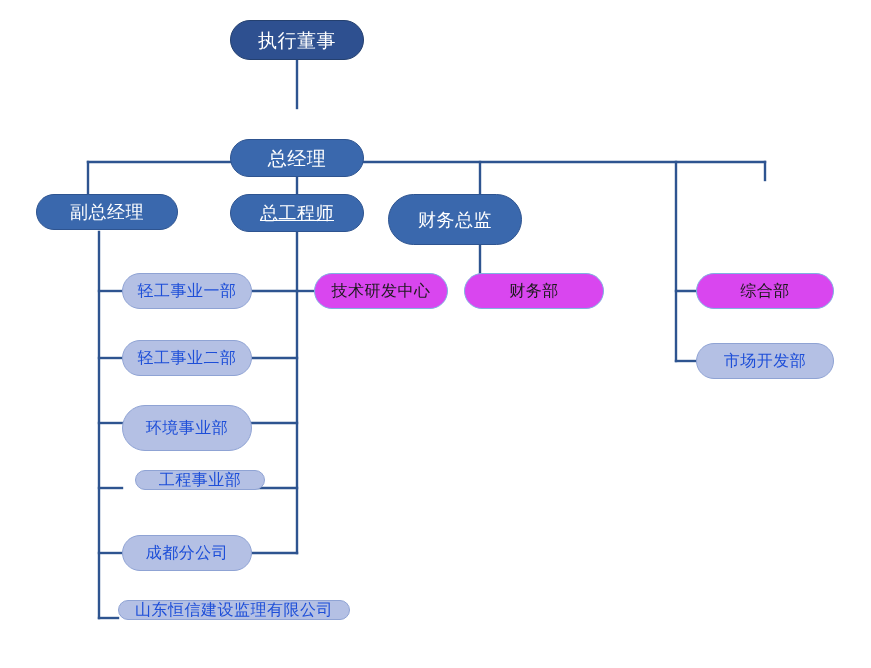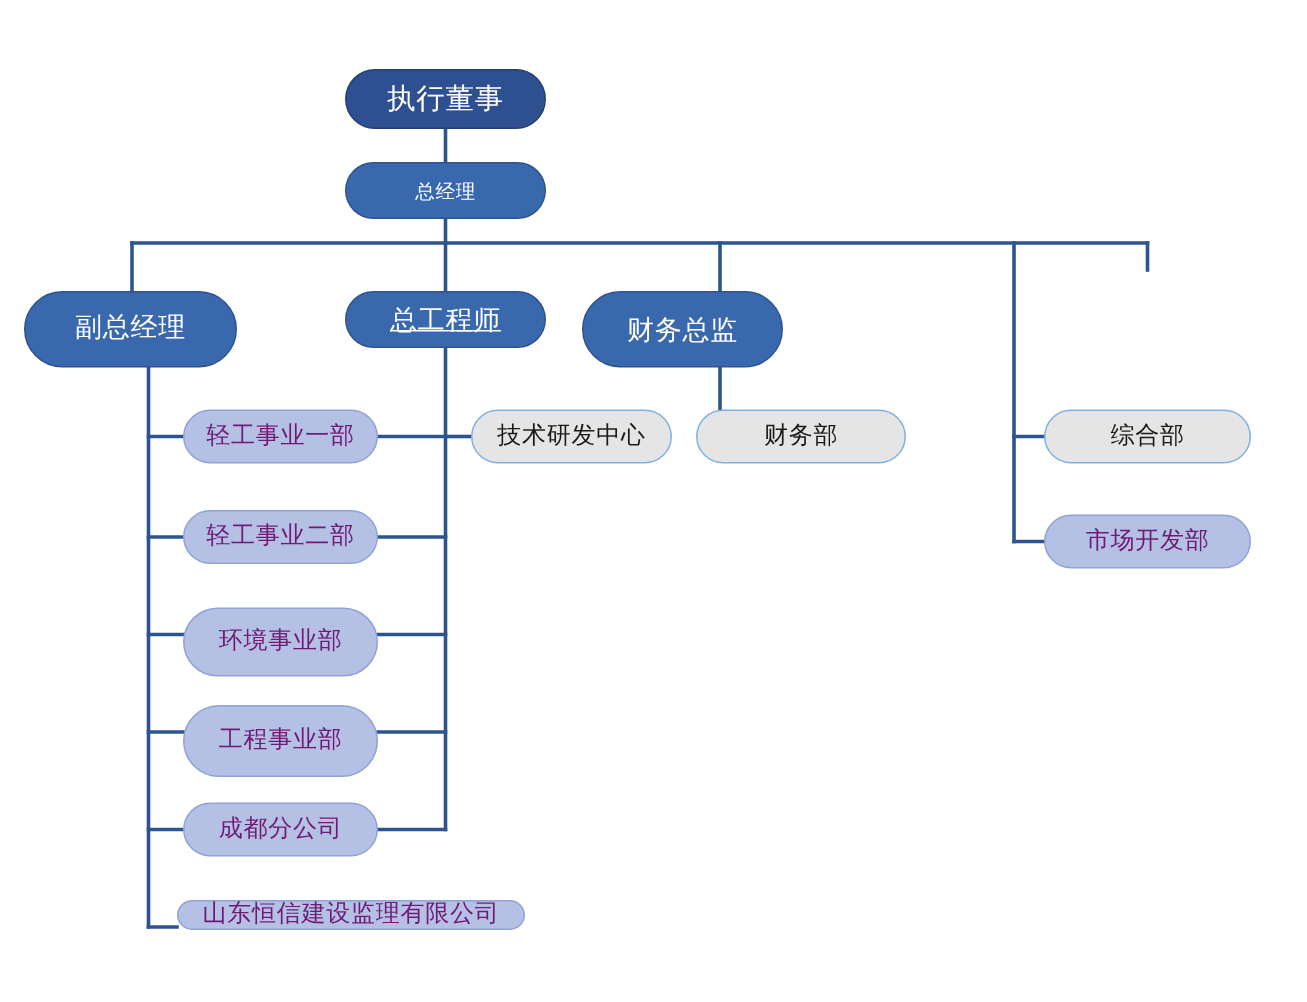--- a/index.html
+++ b/index.html
@@ -41,42 +41,42 @@
   }
   .node .node-label {
     display: block;
     line-height: 1;
   }
   .lvl-exec {
     background: #2e5090;
     border-color: #24406f;
     color: #ffffff;
     font-size: 19px;
-    margin-top: 26px;
   }
   .lvl-gm {
     background: #3a68ad;
     border-color: #2e5490;
     color: #ffffff;
-    font-size: 13px;
+    font-size: 19px;
+    margin-top: 31px;
   }
   .lvl-dir {
     background: #3a68ad;
     border-color: #2e5490;
     color: #ffffff;
     font-size: 18px;
   }
   .lvl-dept-lav {
     background: #b4c0e4;
     border-color: #8fa3d4;
-    color: #701a75;
+    color: #1d4ed8;
     font-size: 16px;
   }
   .lvl-dept-blue {
-    background: #e5e5e5;
+    background: #d946ef;
     border-color: #7fb2e2;
     color: #1a1a1a;
     font-size: 16px;
   }
 </style>
 </head>
 <body>
 
 <div id="chart-root">
 
@@ -110,39 +110,39 @@
       </g>
   </svg>
 
   <div id="node-layer">
       <div class="node lvl-exec" style="left: 230px; top: 20px; width: 134px; height: 40px;">
         <span class="node-label">执行董事</span>
       </div>
       <div class="node lvl-gm" style="left: 230px; top: 108px; width: 134px; height: 38px;">
         <span class="node-label">总经理</span>
       </div>
-      <div class="node lvl-dir" style="left: 16px; top: 194px; width: 142px; height: 51px; font-family: Liberation Mono, monospace;">
+      <div class="node lvl-dir" style="left: 36px; top: 194px; width: 142px; height: 36px;">
         <span class="node-label">副总经理</span>
       </div>
       <div class="node lvl-dir" style="left: 230px; top: 194px; width: 134px; height: 38px; text-decoration: underline;">
         <span class="node-label">总工程师</span>
       </div>
       <div class="node lvl-dir" style="left: 388px; top: 194px; width: 134px; height: 51px;">
         <span class="node-label">财务总监</span>
       </div>
       <div class="node lvl-dept-lav" style="left: 122px; top: 273px; width: 130px; height: 36px;">
         <span class="node-label">轻工事业一部</span>
       </div>
       <div class="node lvl-dept-lav" style="left: 122px; top: 340px; width: 130px; height: 36px;">
         <span class="node-label">轻工事业二部</span>
       </div>
       <div class="node lvl-dept-lav" style="left: 122px; top: 405px; width: 130px; height: 46px;">
         <span class="node-label">环境事业部</span>
       </div>
-      <div class="node lvl-dept-lav" style="left: 122px; top: 470px; width: 130px; height: 48px; text-align: center;">
+      <div class="node lvl-dept-lav" style="left: 135px; top: 470px; width: 130px; height: 20px; text-align: center;">
         <span class="node-label">工程事业部</span>
       </div>
       <div class="node lvl-dept-lav" style="left: 122px; top: 535px; width: 130px; height: 36px;">
         <span class="node-label">成都分公司</span>
       </div>
       <div class="node lvl-dept-lav" style="left: 118px; top: 600px; width: 232px; height: 20px;">
         <span class="node-label">山东恒信建设监理有限公司</span>
       </div>
       <div class="node lvl-dept-blue" style="left: 314px; top: 273px; width: 134px; height: 36px;">
         <span class="node-label">技术研发中心</span>

